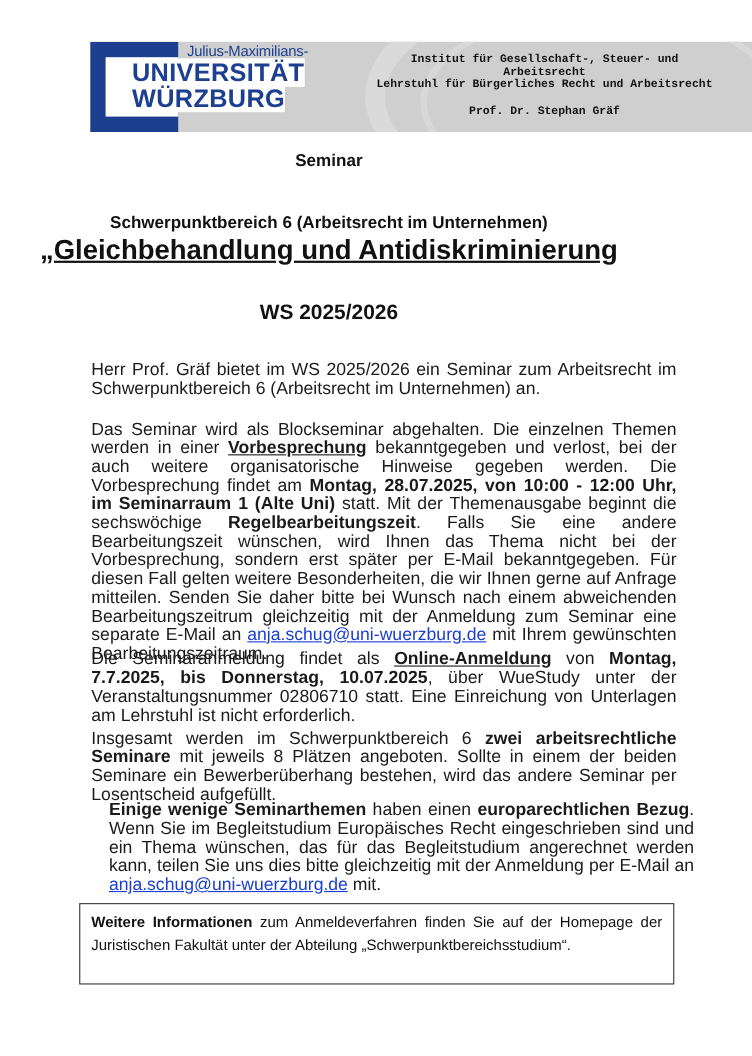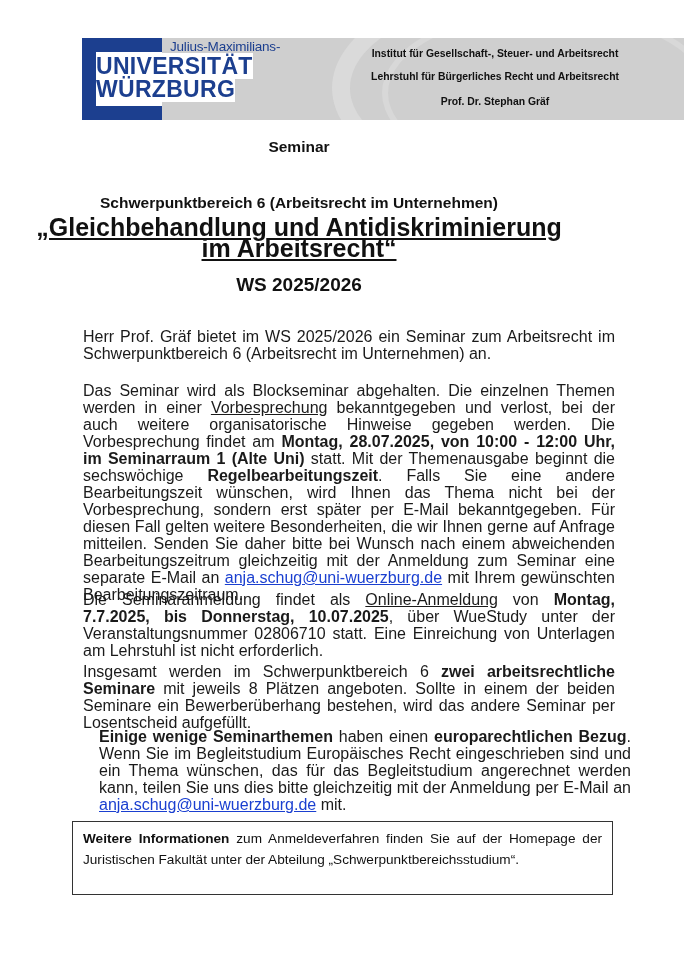--- a/index.html
+++ b/index.html
@@ -11,36 +11,36 @@
   .header .seal { position: absolute; left: 250px; top: -60px; width: 420px; height: 220px;
                   border-radius: 50%; border: 18px solid #dcdcdc; box-sizing: border-box; opacity: 0.8; }
   .header .seal2 { position: absolute; left: 300px; top: -30px; width: 330px; height: 170px;
                    border-radius: 50%; border: 6px solid #d8d8d8; box-sizing: border-box; }
   .header .num83 { position: absolute; right: 4px; bottom: 0px; font-family: "Liberation Serif", serif;
                    font-size: 30px; color: #bdbdbd; }
   .logo-frame { position: absolute; left: 0; top: 0; width: 80px; height: 82px; background: #1c3f8f; }
   .logo-frame .inner { position: absolute; left: 14px; top: 14px; width: 66px; height: 54px; background: #ffffff; }
   .logo-sub { position: absolute; left: 88px; top: 1px; font-size: 13.5px; color: #1c3f8f; letter-spacing: -0.2px; }
   .logo-main { position: absolute; left: 14px; top: 17px; font-weight: bold; font-size: 23px; line-height: 23px;
-               color: #1c3f8f; letter-spacing: 0.3px; }
+               color: #1c3f8f; letter-spacing: 0.3px; padding-left: 24px; }
   .logo-main .bg { background: #ffffff; }
   .inst { position: absolute; left: 258px; width: 310px; text-align: center; font-weight: bold;
-          font-size: 10.4px; color: #111; }
+          font-size: 10.4px; color: #111; font-family: Liberation Mono, monospace; }
   .inst.l1 { top: 10px; } .inst.l2 { top: 33px; } .inst.l3 { top: 58px; }
 
   .title { position: absolute; left: 0; width: 598px; text-align: center; font-weight: bold; }
   .t-seminar { top: 138px; font-size: 15.5px; }
   .t-spb { top: 175px; font-size: 15.5px; margin-top: 19px; }
   .t-main { top: 217px; font-size: 25px; line-height: 21px; text-decoration: underline; }
   .t-ws { top: 274px; font-size: 19px; }
 
   .para { position: absolute; left: 83px; width: 532px; font-size: 16px; line-height: 17px;
           text-align: justify; color: #1a1a1a; }
   .para b { font-weight: bold; }
-  .para .u { text-decoration: underline; font-weight: normal; margin-top: 24px; }
+  .para .u { text-decoration: underline; font-weight: bold; margin-top: 24px; }
   .para a { color: #1a3fd0; text-decoration: underline; }
   .p1 { top: 328px; } .p2 { top: 382px; } .p3 { top: 591px; } .p4 { top: 663px; } .p5 { top: 728px; margin-left: 16px; }
 
   .infobox { position: absolute; left: 72px; top: 821px; width: 541px; height: 74px; box-sizing: border-box;
              border: 1.3px solid #333; padding: 6px 10px 0 10px; font-size: 13.6px; line-height: 21px; text-align: justify; }
 </style>
 </head>
 <body>
 
 <div class="header">
@@ -57,21 +57,20 @@
   </div>
   <div class="inst l1">Institut für Gesellschaft-, Steuer- und Arbeitsrecht</div>
   <div class="inst l2">Lehrstuhl für Bürgerliches Recht und Arbeitsrecht</div>
   <div class="inst l3">Prof. Dr. Stephan Gräf</div>
 </div>
 
 <div class="title t-seminar">Seminar</div>
 <div class="title t-spb">Schwerpunktbereich 6 (Arbeitsrecht im Unternehmen)</div>
 <div class="title t-main">
   <span>„Gleichbehandlung und Antidiskriminierung</span><br>
-  <span>im Arbeitsrecht“</span>
 </div>
 <div class="title t-ws">WS 2025/2026</div>
 
 <div class="para p1">Herr Prof. Gräf bietet im WS 2025/2026 ein Seminar zum Arbeitsrecht im Schwerpunktbereich 6 (Arbeitsrecht im Unternehmen) an.</div>
 
 <div class="para p2"><span>Das Seminar wird als Blockseminar abgehalten. Die einzelnen Themen werden in einer </span><span class="u">Vorbesprechung</span><span> bekanntgegeben und verlost, bei der auch weitere organisatorische Hinweise gegeben werden. Die Vorbesprechung findet am </span><b>Montag, 28.07.2025, von 10:00 - 12:00 Uhr, im Seminarraum 1 (Alte Uni)</b><span> statt. Mit der Themenausgabe beginnt die sechswöchige </span><b>Regelbearbeitungszeit</b><span>. Falls Sie eine andere Bearbeitungszeit wünschen, wird Ihnen das Thema nicht bei der Vorbesprechung, sondern erst später per E-Mail bekanntgegeben. Für diesen Fall gelten weitere Besonderheiten, die wir Ihnen gerne auf Anfrage mitteilen. Senden Sie daher bitte bei Wunsch nach einem abweichenden Bearbeitungszeitrum gleichzeitig mit der Anmeldung zum Seminar eine separate E-Mail an </span><a>anja.schug@uni-wuerzburg.de</a><span> mit Ihrem gewünschten Bearbeitungszeitraum.</span></div>
 
 <div class="para p3"><span>Die Seminaranmeldung findet als </span><span class="u">Online-Anmeldung</span><span> von </span><b>Montag, 7.7.2025, bis Donnerstag, 10.07.2025</b><span>, über WueStudy unter der Veranstaltungsnummer 02806710 statt. Eine Einreichung von Unterlagen am Lehrstuhl ist nicht erforderlich.</span></div>
 
 <div class="para p4"><span>Insgesamt werden im Schwerpunktbereich 6 </span><b>zwei arbeitsrechtliche Seminare</b><span> mit jeweils 8 Plätzen angeboten. Sollte in einem der beiden Seminare ein Bewerberüberhang bestehen, wird das andere Seminar per Losentscheid aufgefüllt.</span></div>

